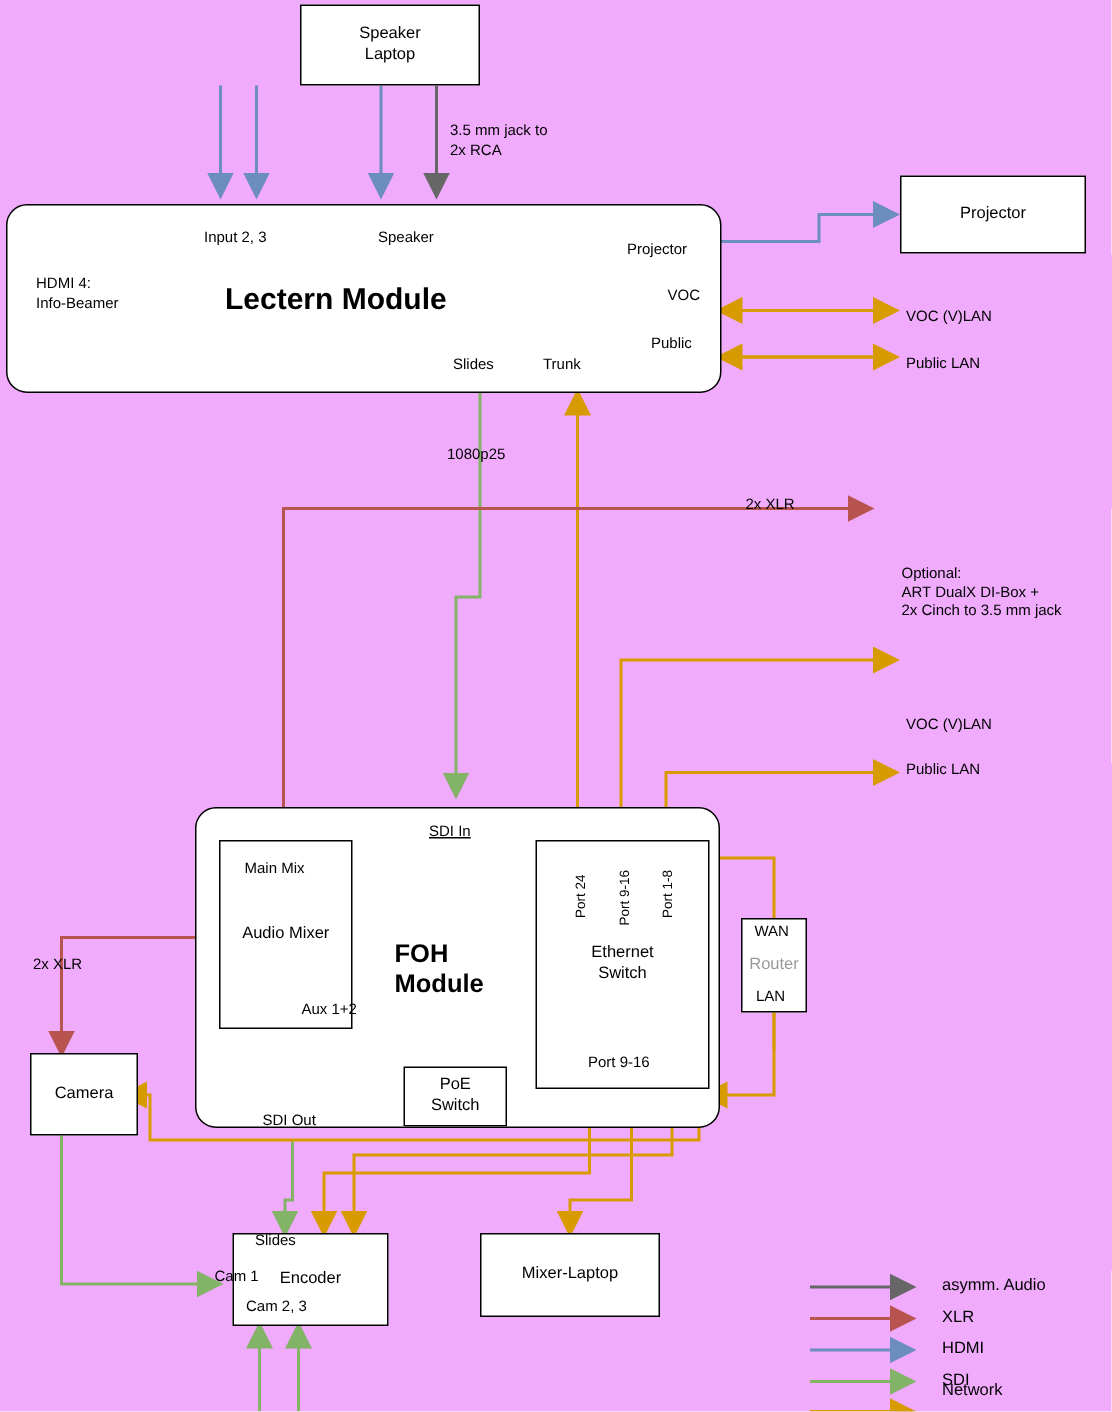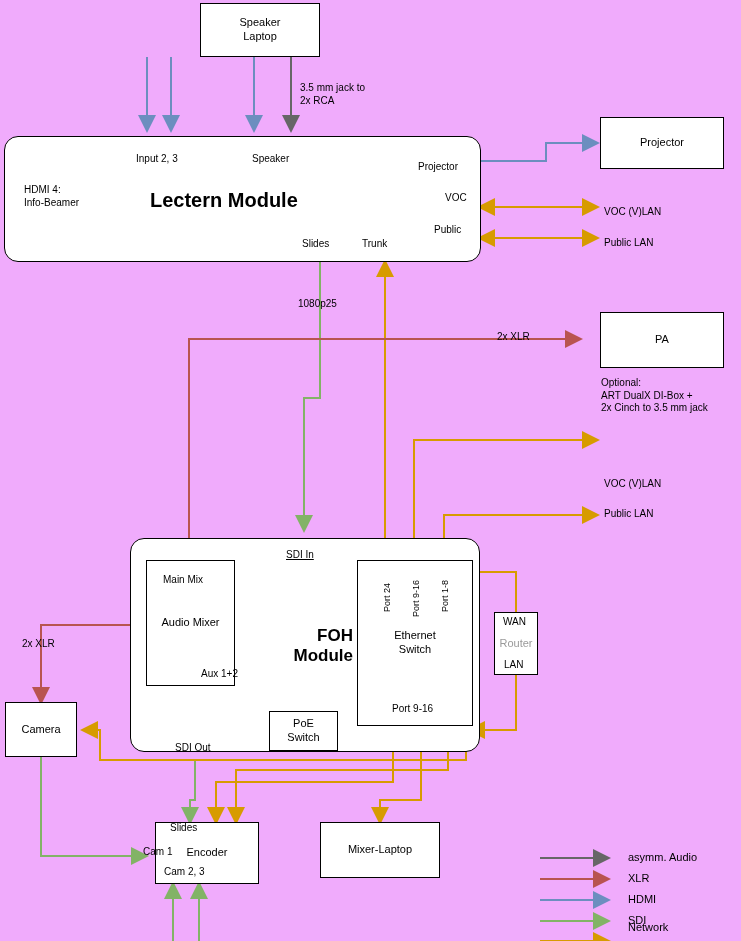--- a/index.html
+++ b/index.html
@@ -49,21 +49,21 @@
   .lbl.c {
     text-align: center;
   }
   .big-title {
     font-size: 20px;
     font-weight: bold;
   }
   .med-title {
     font-size: 17px;
     font-weight: bold;
-    text-align: right;
+    text-align: left;
     line-height: 1.15;
   }
   .vert {
     position: absolute;
     font-size: 9px;
     color: #000;
     transform: rotate(-90deg);
     transform-origin: left top;
     white-space: nowrap;
   }
@@ -167,23 +167,20 @@
     <span style="white-space:pre-line;">Speaker
 Laptop</span>
   </div>
 
   <div class="box rounded" style="left:4px; top:136px; width:477px; height:126px;"></div>
 
   <div class="box" style="left:600px; top:117px; width:124px; height:52px;">
     <span>Projector</span>
   </div>
 
-  <div class="box" style="left:600px; top:312px; width:124px; height:56px;">
-    <span>PA</span>
-  </div>
 
   <div class="box rounded" style="left:130px; top:538px; width:350px; height:214px;"></div>
 
   <div class="box" style="left:146px; top:560px; width:89px; height:126px;">
     <span>Audio Mixer</span>
   </div>
 
   <div class="box" style="left:357px; top:560px; width:116px; height:166px;">
     <span style="white-space:pre-line;">Ethernet
 Switch</span>
@@ -191,21 +188,21 @@
 
   <div class="box" style="left:494px; top:612px; width:44px; height:63px;">
     <span class="grey-txt">Router</span>
   </div>
 
   <div class="box" style="left:269px; top:711px; width:69px; height:40px;">
     <span style="white-space:pre-line;">PoE
 Switch</span>
   </div>
 
-  <div class="box" style="left:5px; top:702px; width:72px; height:55px;">
+  <div class="box" style="left:20px; top:702px; width:72px; height:55px;">
     <span>Camera</span>
   </div>
 
   <div class="box" style="left:130px; top:822px; width:104px; height:62px;margin-left:25px;">
     <span>Encoder</span>
   </div>
 
   <div class="box" style="left:320px; top:822px; width:120px; height:56px;">
     <span>Mixer-Laptop</span>
   </div>

